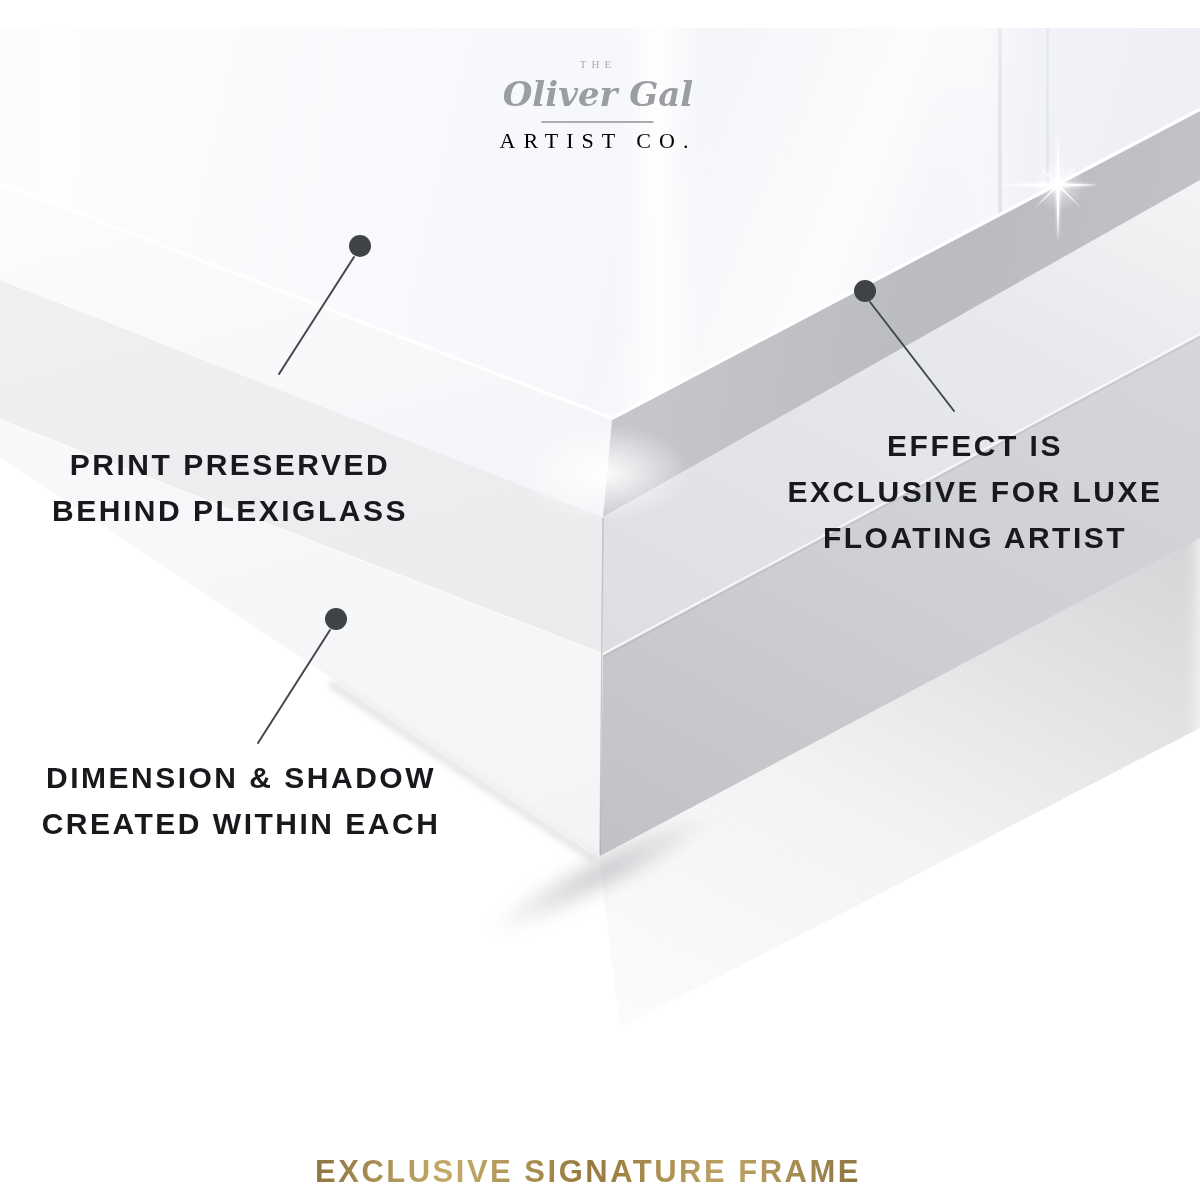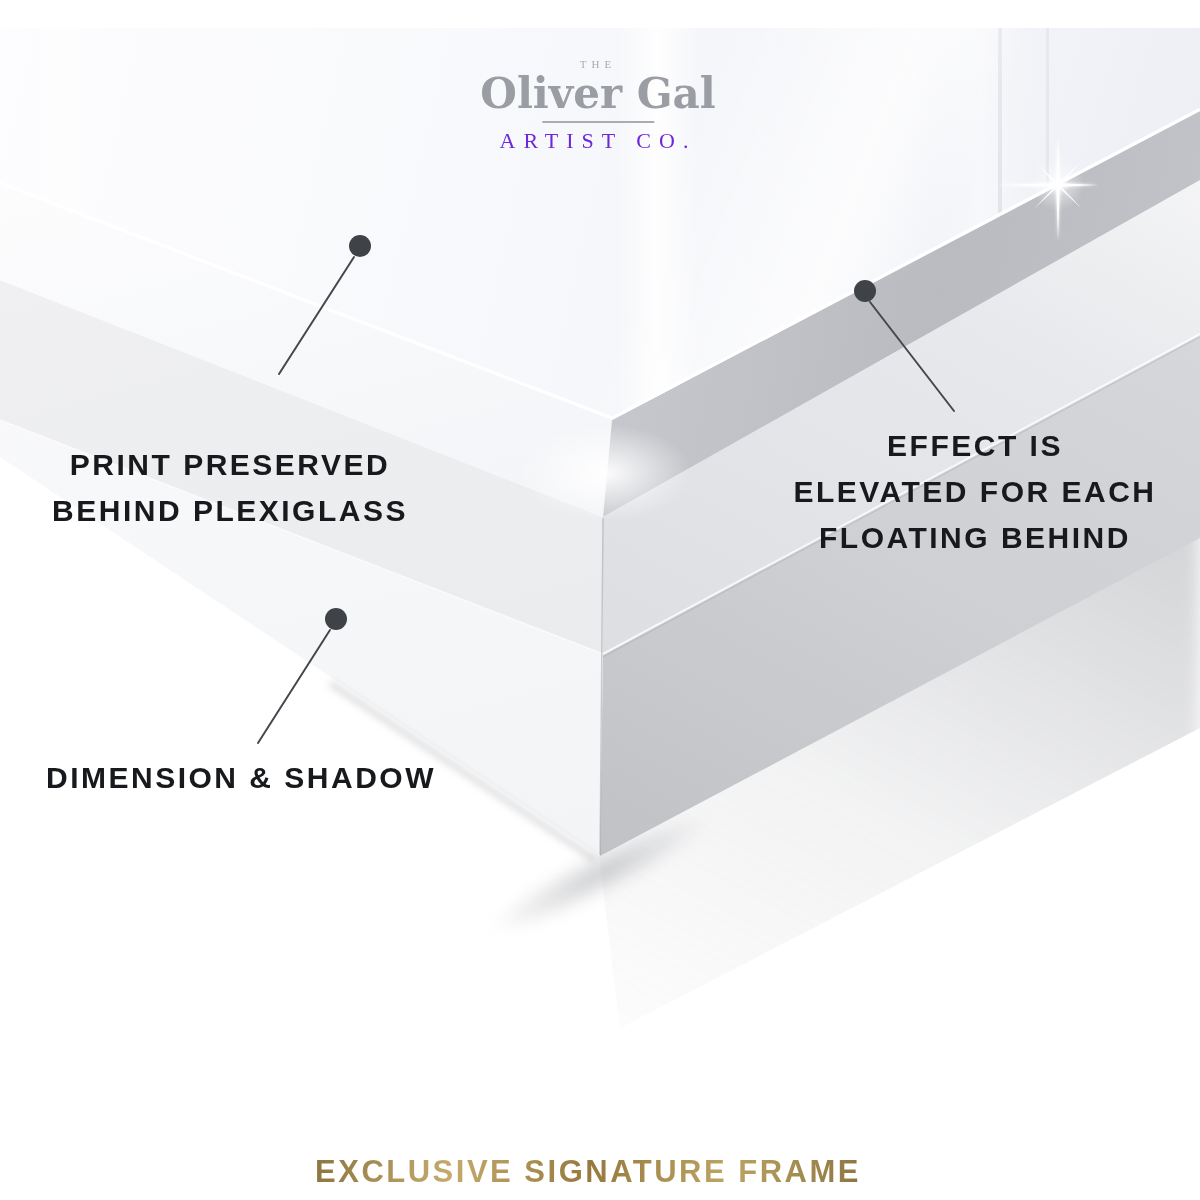--- a/index.html
+++ b/index.html
@@ -56,24 +56,24 @@
   .footer{position:absolute;left:588px;top:1121px;transform:translateX(-50%);
     font-weight:700;font-size:31px;line-height:46px;letter-spacing:2.5px;white-space:nowrap;color:#a2884a;}
   @supports (-webkit-background-clip: text){
     .footer{background:linear-gradient(100deg,#8d7440 0%,#c4ab6c 25%,#96793d 50%,#bda463 75%,#8d7440 100%);
       -webkit-background-clip:text;background-clip:text;color:transparent;}
   }
 
   
   .logo{position:absolute;left:598px;top:30px;transform:translateX(-50%);text-align:center;}
   .logo-the{font-family:"Liberation Serif",serif;font-size:11px;letter-spacing:5px;color:#a8aab0;margin-bottom:0;}
-  .logo-name{font-family:"DejaVu Serif","Liberation Serif",serif;font-weight:700;
-    font-size:42px;line-height:48px;color:#9b9da4;}
+  .logo-name{font-family:"DejaVu Serif","Liberation Serif",serif;font-style:italic;font-weight:700;
+    font-size:34px;line-height:48px;color:#9b9da4;}
   .logo-rule{width:112px;height:1.5px;background:#abacb2;margin:3px auto 5px auto;}
-  .logo-sub{font-family:"Liberation Serif",serif;font-size:22px;letter-spacing:8px;color:#6d28d9;}
+  .logo-sub{font-family:"Liberation Serif",serif;font-size:22px;letter-spacing:8px;color:#000000;}
 
   svg.overlay{position:absolute;left:0;top:0;pointer-events:none;}
 </style>
 </head>
 <body>
 
 <div class="stage">
 
   <div class="abs shadow-right"></div>
   <div class="shadow-corner"></div>
@@ -154,22 +154,23 @@
     <div class="logo-rule"></div>
     <div class="logo-sub">ARTIST CO.</div>
   </div>
 
   <div class="callout-text ct1">
     <div>PRINT PRESERVED</div>
     <div>BEHIND PLEXIGLASS</div>
   </div>
   <div class="callout-text ct2">
     <div>EFFECT IS</div>
-    <div>ELEVATED FOR EACH</div>
-    <div>FLOATING BEHIND</div>
+    <div>EXCLUSIVE FOR LUXE</div>
+    <div>FLOATING ARTIST</div>
   </div>
   <div class="callout-text ct3">
     <div>DIMENSION &amp; SHADOW</div>
+    <div>CREATED WITHIN EACH</div>
   </div>
 
   <div class="footer">EXCLUSIVE SIGNATURE FRAME</div>
 
 </div>
 
 </body></html>

